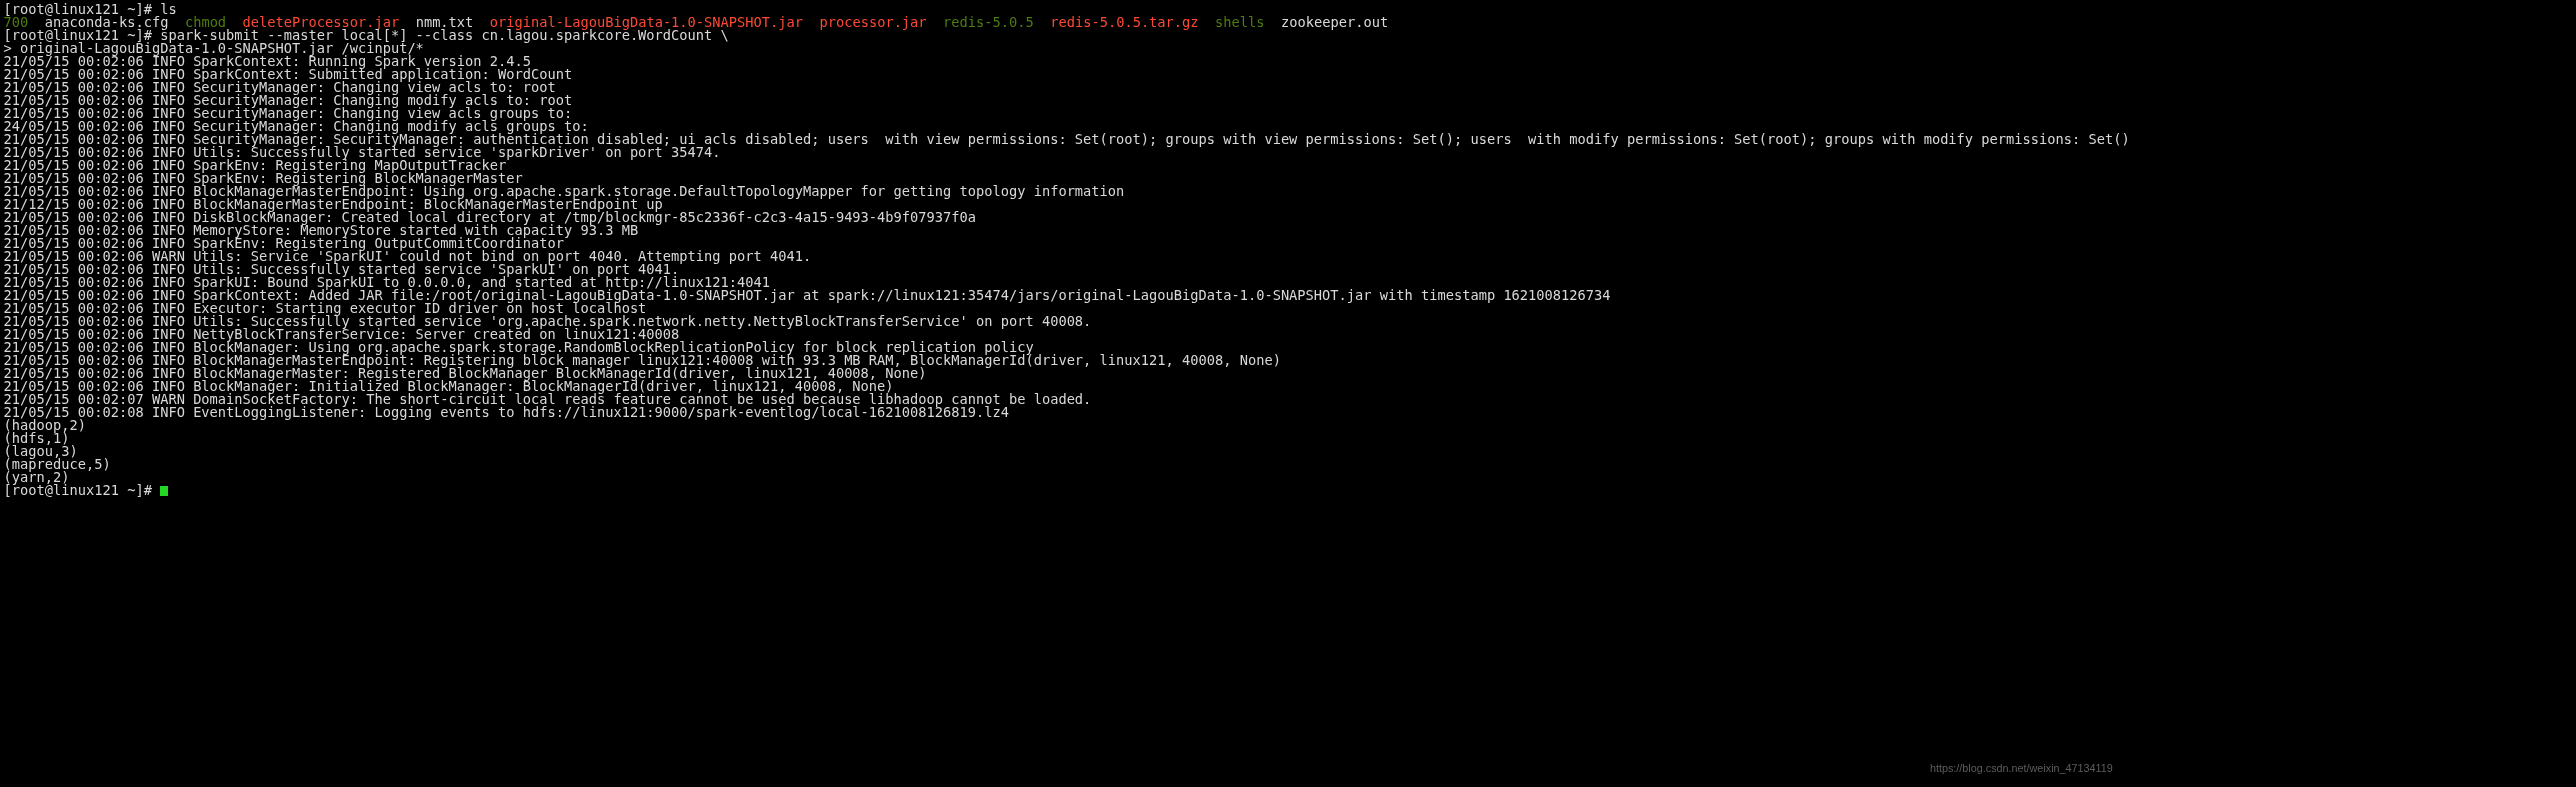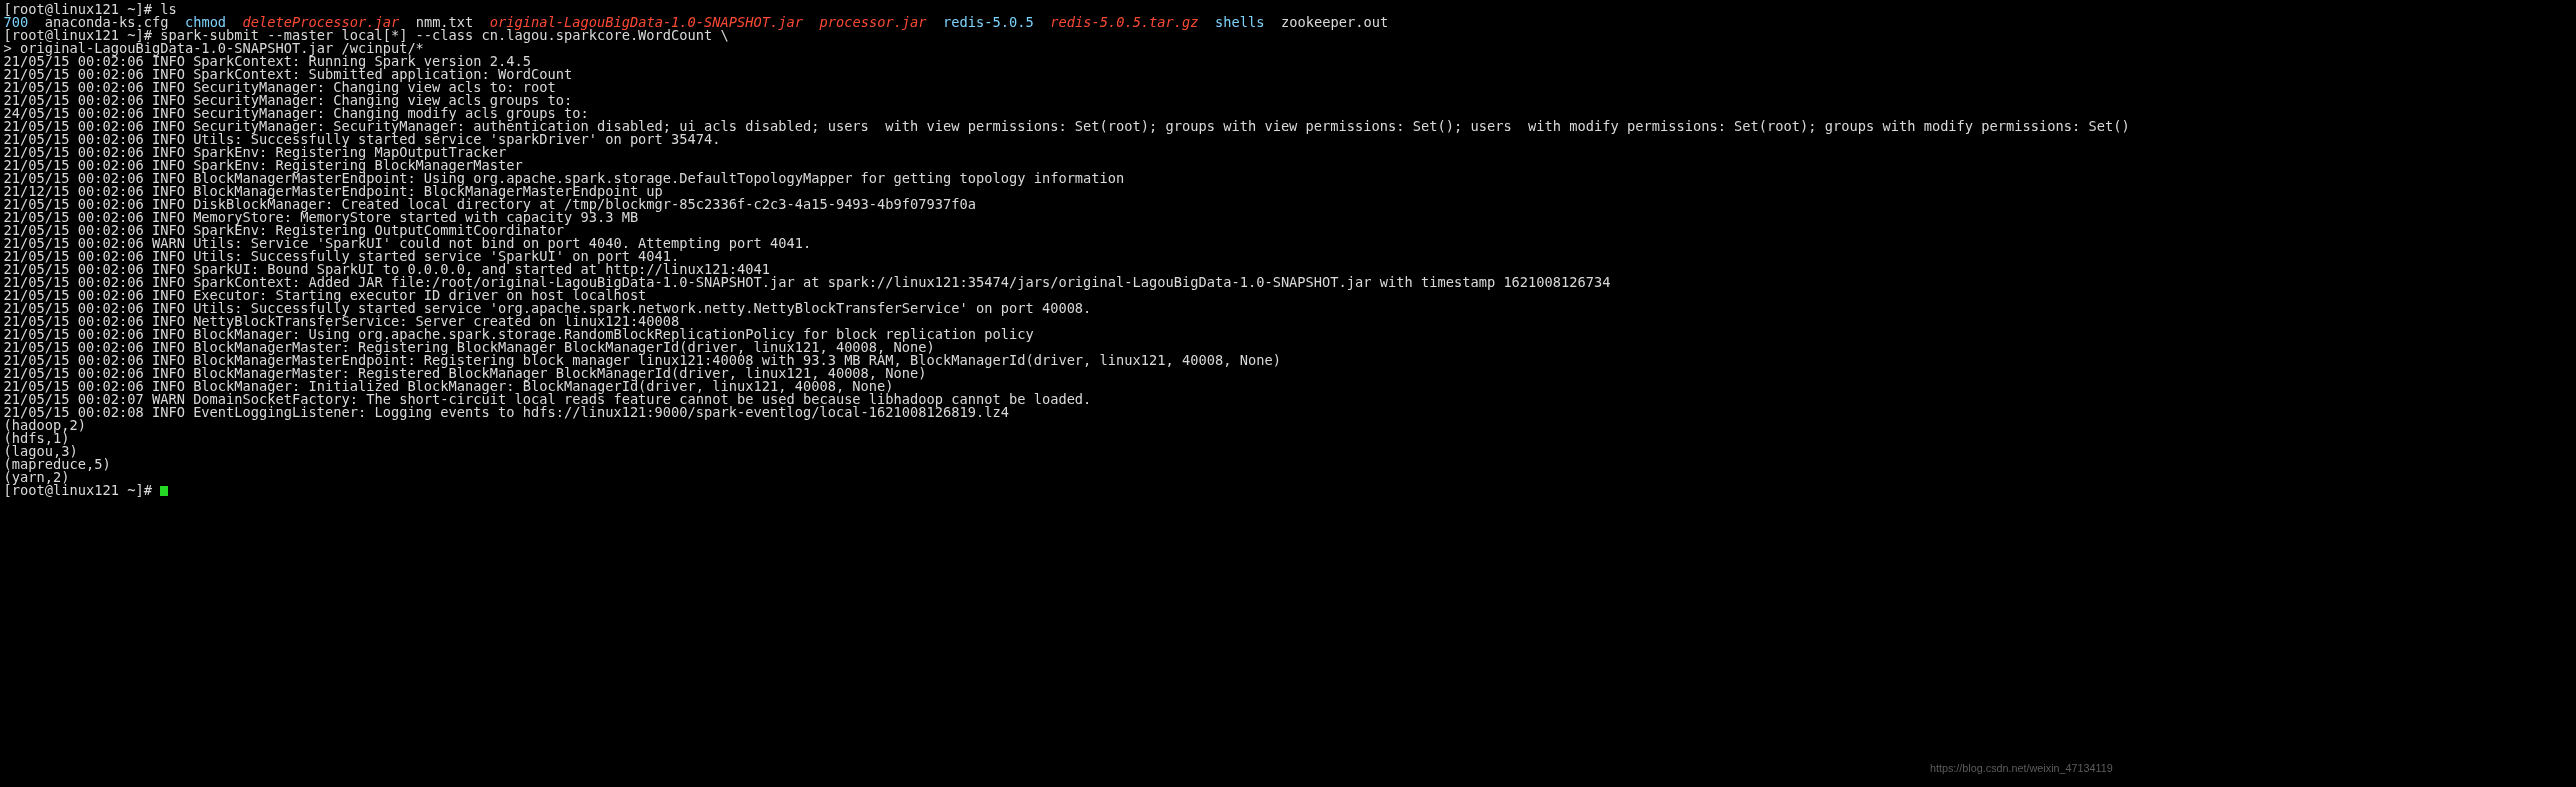--- a/index.html
+++ b/index.html
@@ -27,22 +27,22 @@
     line-height: 13px;
     height: 13px;
     color: #d9d9d9;
     white-space: pre;
     letter-spacing: 0px;
     padding-left: 3.6px;
     overflow: visible;
   }
   .seg { white-space: pre; }
   .c-white  { color: #d9d9d9; }
-  .c-blue   { color: #7dd3fc; }
-  .c-red    { color: #fb4934; font-style: italic; }
+  .c-blue   { color: #4d7c0f; }
+  .c-red    { color: #fb4934; }
   .cursor {
     display: inline-block;
     width: 8.1px;
     height: 10.8px;
     background: #26d826;
     vertical-align: -1.8px;
   }
   #watermark {
     position: absolute;
     right: 7.2px;
@@ -60,40 +60,40 @@
 <div id="terminal">
   <div id="first-spacer"></div>
   <div id="terminal-output">
       <div class="term-line"><span class="seg c-white">[root@linux121 ~]# ls</span></div>
       <div class="term-line"><span class="seg c-blue">700</span><span class="seg c-white">  anaconda-ks.cfg  </span><span class="seg c-blue">chmod</span><span class="seg c-white">  </span><span class="seg c-red">deleteProcessor.jar</span><span class="seg c-white">  nmm.txt  </span><span class="seg c-red">original-LagouBigData-1.0-SNAPSHOT.jar</span><span class="seg c-white">  </span><span class="seg c-red">processor.jar</span><span class="seg c-white">  </span><span class="seg c-blue">redis-5.0.5</span><span class="seg c-white">  </span><span class="seg c-red">redis-5.0.5.tar.gz</span><span class="seg c-white">  </span><span class="seg c-blue">shells</span><span class="seg c-white">  zookeeper.out</span></div>
       <div class="term-line"><span class="seg c-white">[root@linux121 ~]# spark-submit --master local[*] --class cn.lagou.sparkcore.WordCount \</span></div>
       <div class="term-line"><span class="seg c-white">&gt; original-LagouBigData-1.0-SNAPSHOT.jar /wcinput/*</span></div>
       <div class="term-line"><span class="seg c-white">21/05/15 00:02:06 INFO SparkContext: Running Spark version 2.4.5</span></div>
       <div class="term-line"><span class="seg c-white">21/05/15 00:02:06 INFO SparkContext: Submitted application: WordCount</span></div>
       <div class="term-line"><span class="seg c-white">21/05/15 00:02:06 INFO SecurityManager: Changing view acls to: root</span></div>
+      <div class="term-line"><span class="seg c-white">21/05/15 00:02:06 INFO SecurityManager: Changing modify acls to: root</span></div>
       <div class="term-line"><span class="seg c-white">21/05/15 00:02:06 INFO SecurityManager: Changing view acls groups to:</span></div>
       <div class="term-line"><span class="seg c-white">24/05/15 00:02:06 INFO SecurityManager: Changing modify acls groups to:</span></div>
       <div class="term-line"><span class="seg c-white">21/05/15 00:02:06 INFO SecurityManager: SecurityManager: authentication disabled; ui acls disabled; users  with view permissions: Set(root); groups with view permissions: Set(); users  with modify permissions: Set(root); groups with modify permissions: Set()</span></div>
       <div class="term-line"><span class="seg c-white">21/05/15 00:02:06 INFO Utils: Successfully started service 'sparkDriver' on port 35474.</span></div>
       <div class="term-line"><span class="seg c-white">21/05/15 00:02:06 INFO SparkEnv: Registering MapOutputTracker</span></div>
       <div class="term-line"><span class="seg c-white">21/05/15 00:02:06 INFO SparkEnv: Registering BlockManagerMaster</span></div>
       <div class="term-line"><span class="seg c-white">21/05/15 00:02:06 INFO BlockManagerMasterEndpoint: Using org.apache.spark.storage.DefaultTopologyMapper for getting topology information</span></div>
       <div class="term-line"><span class="seg c-white">21/12/15 00:02:06 INFO BlockManagerMasterEndpoint: BlockManagerMasterEndpoint up</span></div>
       <div class="term-line"><span class="seg c-white">21/05/15 00:02:06 INFO DiskBlockManager: Created local directory at /tmp/blockmgr-85c2336f-c2c3-4a15-9493-4b9f07937f0a</span></div>
       <div class="term-line"><span class="seg c-white">21/05/15 00:02:06 INFO MemoryStore: MemoryStore started with capacity 93.3 MB</span></div>
       <div class="term-line"><span class="seg c-white">21/05/15 00:02:06 INFO SparkEnv: Registering OutputCommitCoordinator</span></div>
       <div class="term-line"><span class="seg c-white">21/05/15 00:02:06 WARN Utils: Service 'SparkUI' could not bind on port 4040. Attempting port 4041.</span></div>
       <div class="term-line"><span class="seg c-white">21/05/15 00:02:06 INFO Utils: Successfully started service 'SparkUI' on port 4041.</span></div>
       <div class="term-line"><span class="seg c-white">21/05/15 00:02:06 INFO SparkUI: Bound SparkUI to 0.0.0.0, and started at http://linux121:4041</span></div>
       <div class="term-line"><span class="seg c-white">21/05/15 00:02:06 INFO SparkContext: Added JAR file:/root/original-LagouBigData-1.0-SNAPSHOT.jar at spark://linux121:35474/jars/original-LagouBigData-1.0-SNAPSHOT.jar with timestamp 1621008126734</span></div>
       <div class="term-line"><span class="seg c-white">21/05/15 00:02:06 INFO Executor: Starting executor ID driver on host localhost</span></div>
       <div class="term-line"><span class="seg c-white">21/05/15 00:02:06 INFO Utils: Successfully started service 'org.apache.spark.network.netty.NettyBlockTransferService' on port 40008.</span></div>
       <div class="term-line"><span class="seg c-white">21/05/15 00:02:06 INFO NettyBlockTransferService: Server created on linux121:40008</span></div>
       <div class="term-line"><span class="seg c-white">21/05/15 00:02:06 INFO BlockManager: Using org.apache.spark.storage.RandomBlockReplicationPolicy for block replication policy</span></div>
-      <div class="term-line"><span class="seg c-white">21/05/15 00:02:06 INFO BlockManagerMaster: Registering BlockManager BlockManagerId(driver, linux121, 40008, None)</span></div>
       <div class="term-line"><span class="seg c-white">21/05/15 00:02:06 INFO BlockManagerMasterEndpoint: Registering block manager linux121:40008 with 93.3 MB RAM, BlockManagerId(driver, linux121, 40008, None)</span></div>
       <div class="term-line"><span class="seg c-white">21/05/15 00:02:06 INFO BlockManagerMaster: Registered BlockManager BlockManagerId(driver, linux121, 40008, None)</span></div>
       <div class="term-line"><span class="seg c-white">21/05/15 00:02:06 INFO BlockManager: Initialized BlockManager: BlockManagerId(driver, linux121, 40008, None)</span></div>
       <div class="term-line"><span class="seg c-white">21/05/15 00:02:07 WARN DomainSocketFactory: The short-circuit local reads feature cannot be used because libhadoop cannot be loaded.</span></div>
       <div class="term-line"><span class="seg c-white">21/05/15 00:02:08 INFO EventLoggingListener: Logging events to hdfs://linux121:9000/spark-eventlog/local-1621008126819.lz4</span></div>
       <div class="term-line"><span class="seg c-white">(hadoop,2)</span></div>
       <div class="term-line"><span class="seg c-white">(hdfs,1)</span></div>
       <div class="term-line"><span class="seg c-white">(lagou,3)</span></div>
       <div class="term-line"><span class="seg c-white">(mapreduce,5)</span></div>
       <div class="term-line"><span class="seg c-white">(yarn,2)</span></div>

